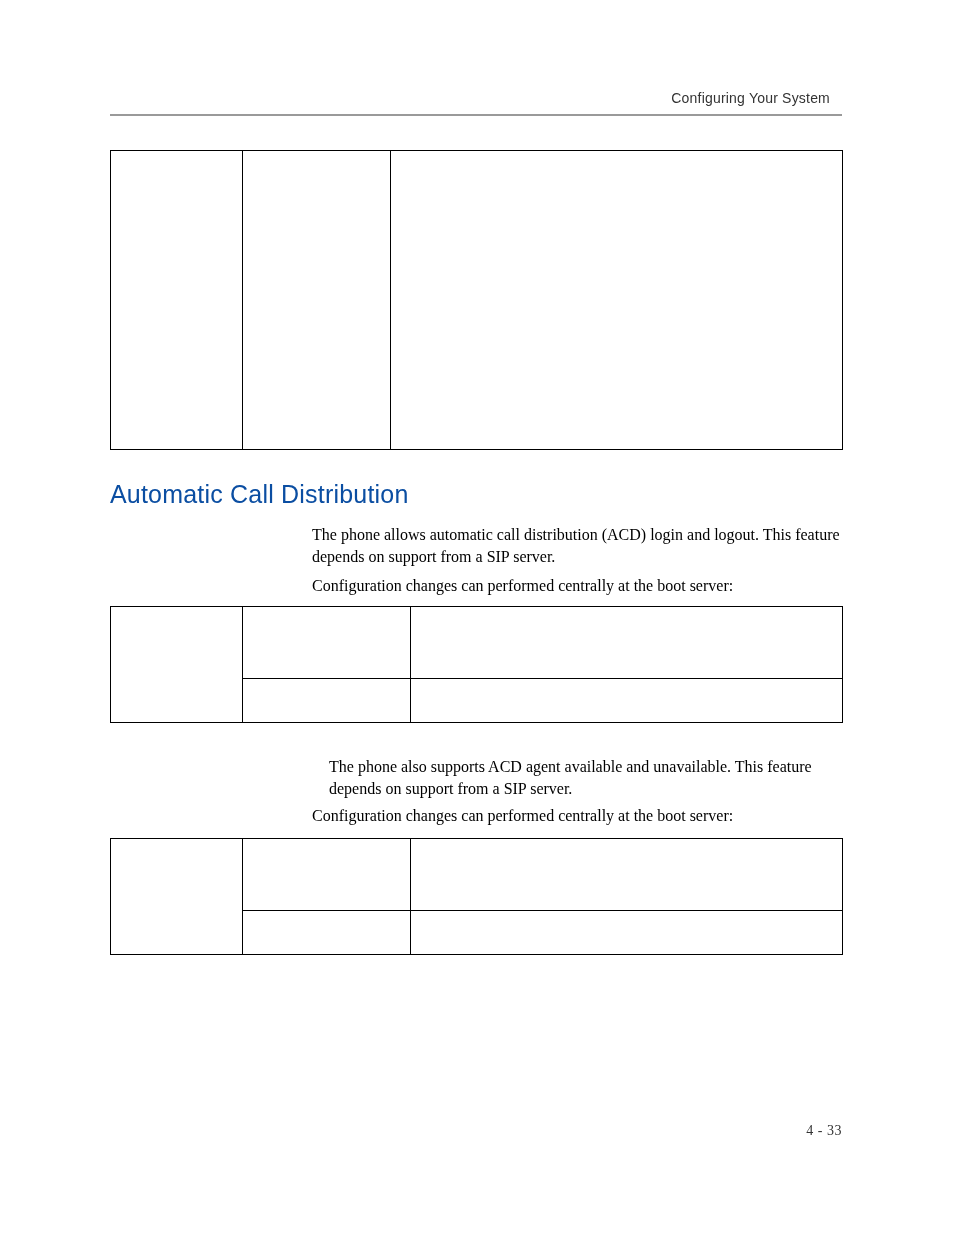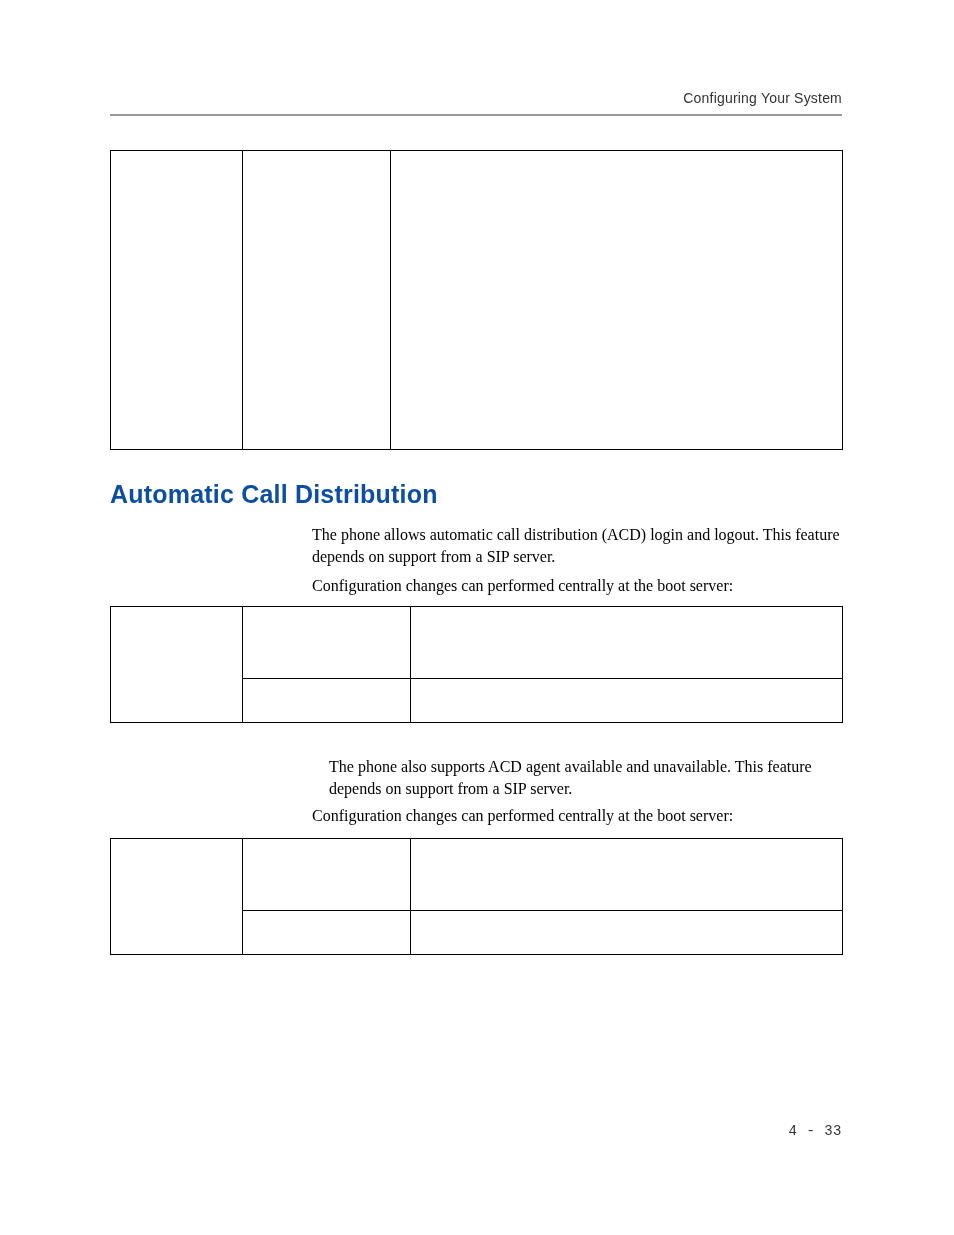--- a/index.html
+++ b/index.html
@@ -1,19 +1,19 @@
 <!DOCTYPE html>
 <html><head>
 <meta charset="utf-8">
 <style>
   * { box-sizing: border-box; margin: 0; padding: 0; }
   html, body { width: 954px; height: 1235px; background: #ffffff; font-family: "Book Antiqua", Palatino, "Palatino Linotype", Georgia, serif; color: #000; }
   .page { position: relative; width: 954px; height: 1235px; }
   .running-head {
-    position: absolute; top: 90px; right: 112px;
+    position: absolute; top: 90px; right: 124px;
     font-family: "Arial Narrow", Arial, Helvetica, sans-serif;
     font-size: 14px; color: #333; letter-spacing: 0.2px;
   }
   .head-rule {
     position: absolute; top: 114px; left: 110px; right: 112px;
     height: 0; border-top: 2px solid #9a9a9a;
   }
 
   .table1 {
     position: absolute; top: 150px; left: 110px; right: 112px;
@@ -21,21 +21,21 @@
     border-collapse: collapse; table-layout: fixed; width: 732px;
   }
   .table1 td { border: 1px solid #000; vertical-align: top; padding: 10px; font-size: 14px; }
   .table1 .c1 { width: 132px; }
   .table1 .c2 { width: 148px; }
   .table1 .c3 { width: 452px; }
 
   .section-title {
     position: absolute; top: 480px; left: 110px;
     font-family: "Arial Narrow", Arial, Helvetica, sans-serif;
-    font-weight: 700; font-size: 25px; color: #0b4ea2; letter-spacing: 0.2px;
+    font-weight: 400; font-size: 25px; color: #0b4ea2; letter-spacing: 0.2px;
   }
 
   .body-text { position: absolute; left: 312px; right: 112px; font-size: 16px; line-height: 1.35; color: #000; }
   .p1 { top: 524px; }
   .p2 { top: 575px; }
   .p3 { top: 756px; margin-left: 17px; }
   .p4 { top: 805px; }
 
   .table2, .table3 {
     position: absolute; left: 110px; right: 112px;
@@ -48,21 +48,21 @@
   .table2 { top: 606px; }
   .table2 tr.r1 td { height: 72px; }
   .table2 tr.r2 td { height: 44px; }
 
   .table3 { top: 838px; }
   .table3 tr.r1 td { height: 72px; }
   .table3 tr.r2 td { height: 44px; }
 
   .page-num {
     position: absolute; bottom: 96px; right: 112px;
-    font-family: Liberation Mono, monospace;
+    font-family: Liberation Serif, serif;
     font-size: 14px; color: #333; letter-spacing: 0.5px;
   }
 </style>
 </head>
 <body>
 
 <div class="page">
   <div class="running-head">Configuring Your System</div>
   <div class="head-rule"></div>
 

